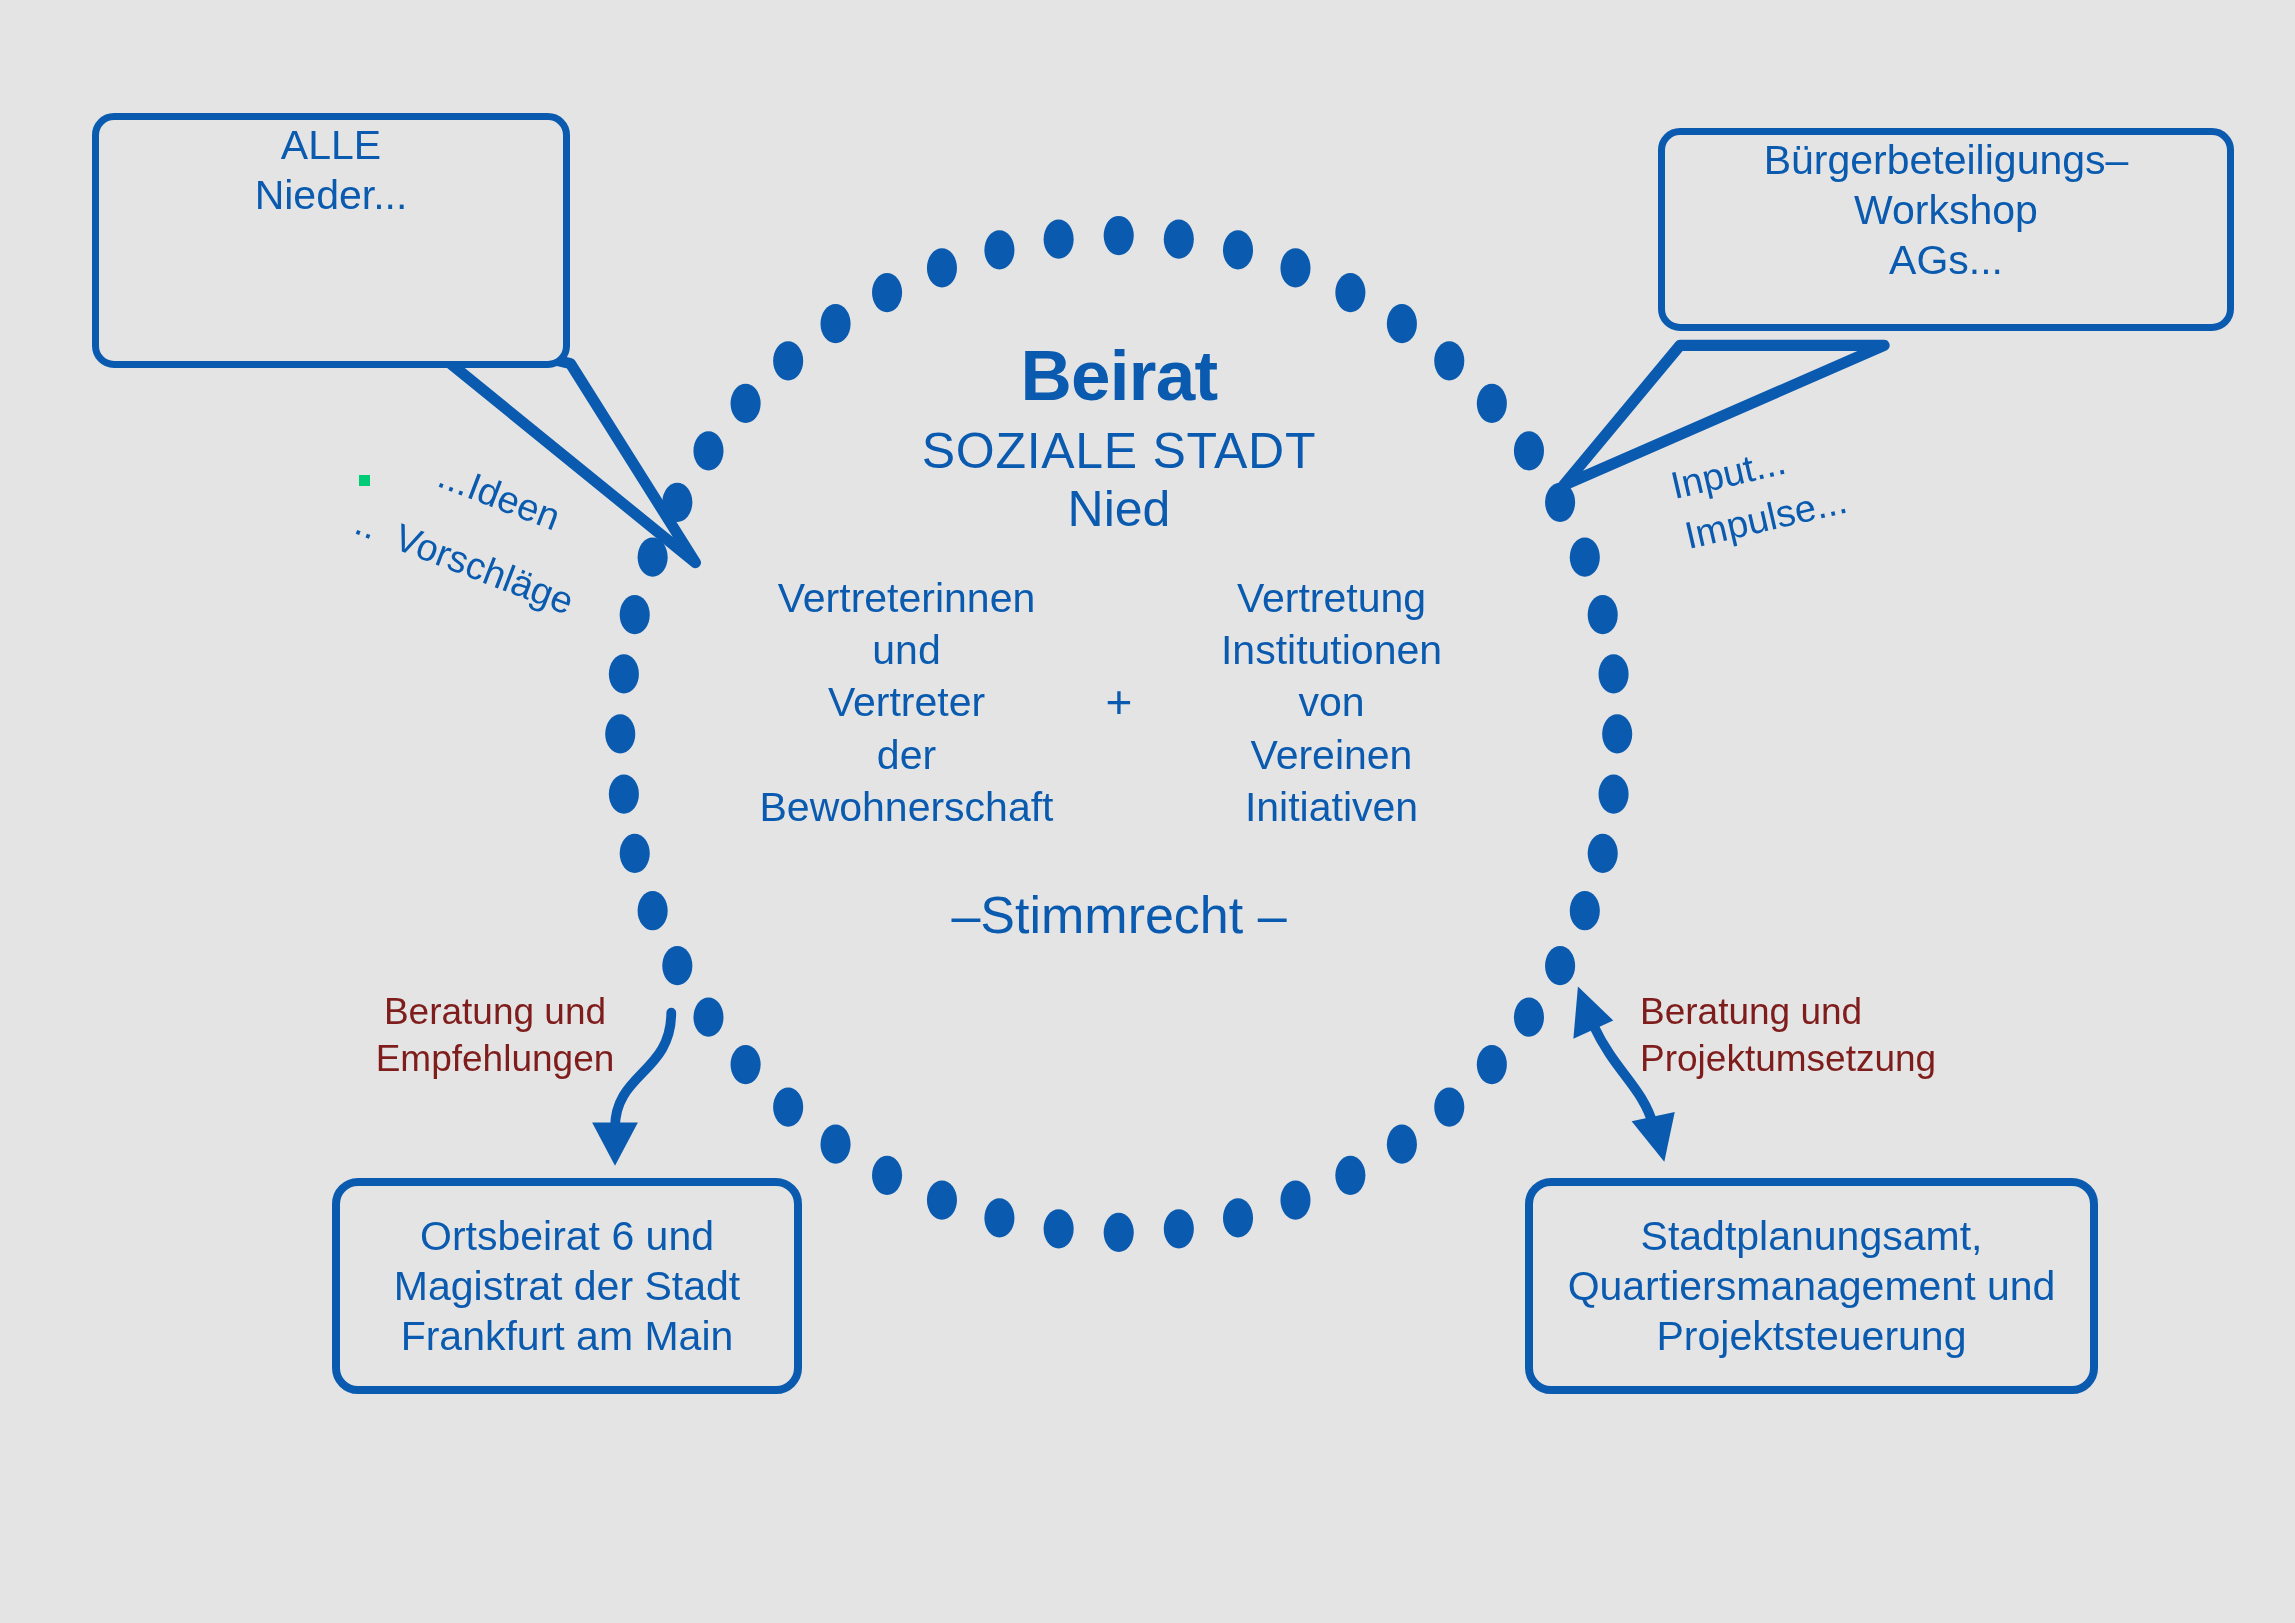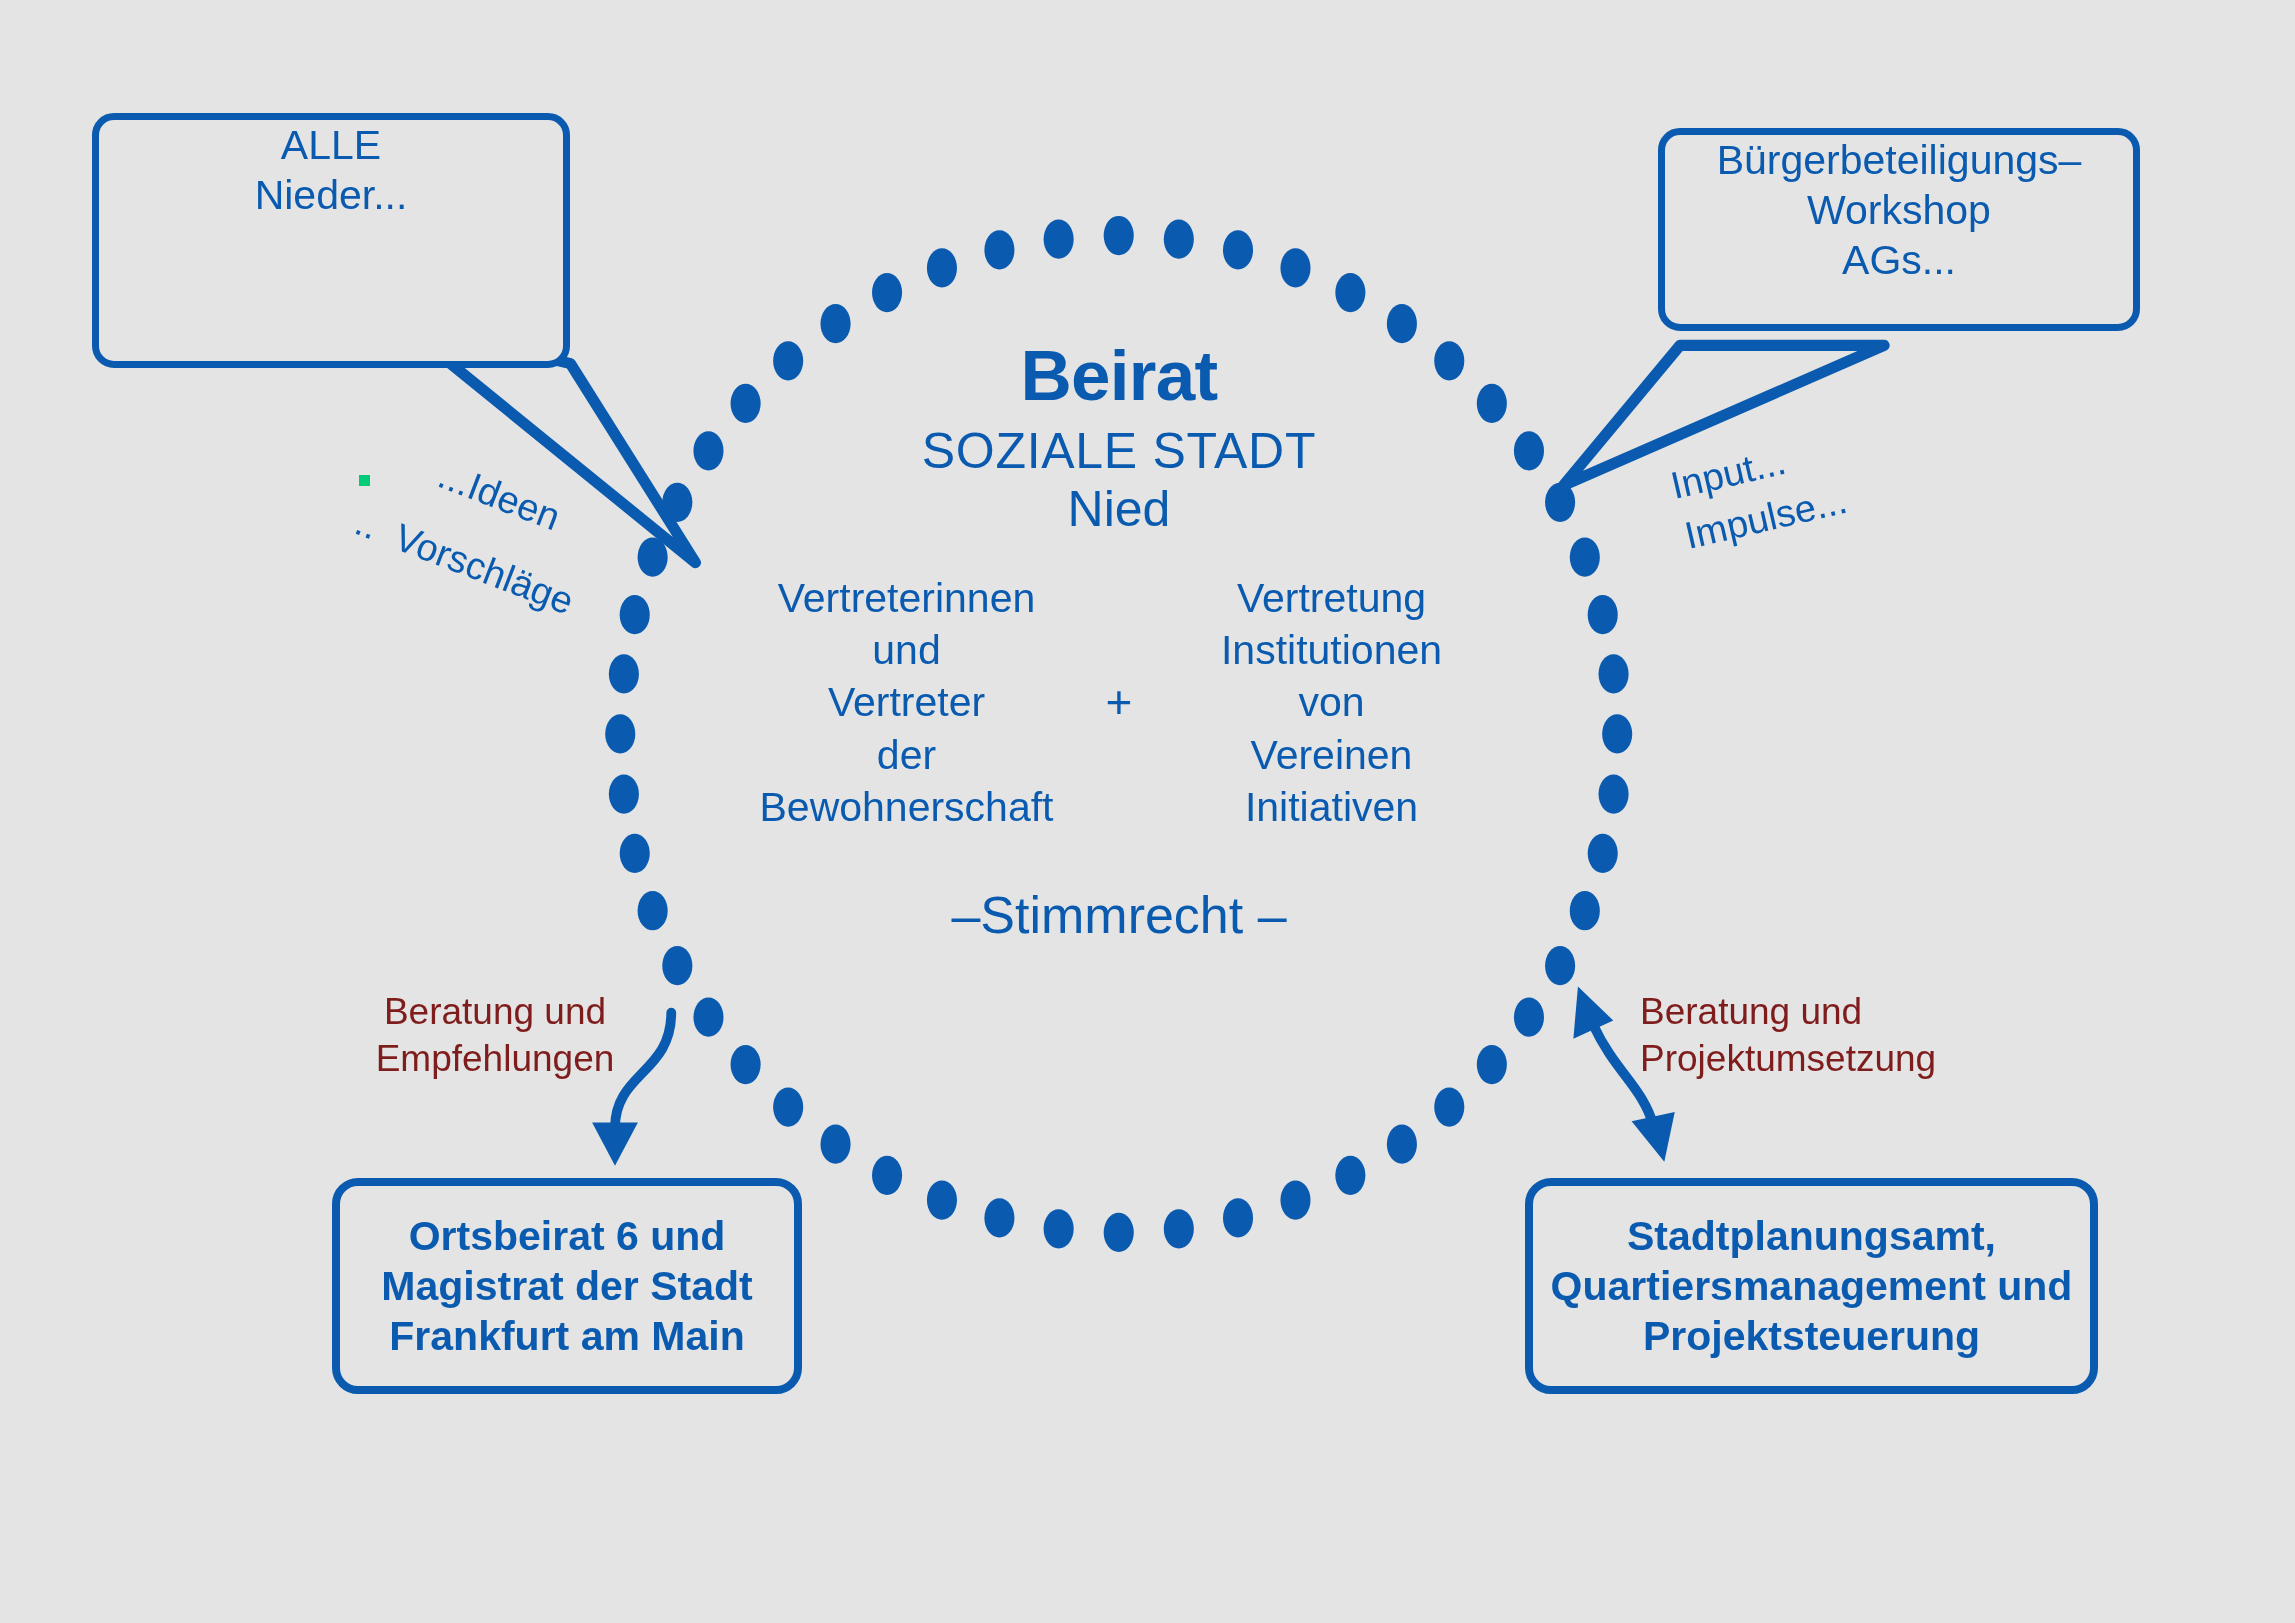--- a/index.html
+++ b/index.html
@@ -42,40 +42,39 @@
   .bubble .btxt { width: 100%; }
   .bubble .line { display: block; white-space: pre; }
 
   #bubble-residents {
     left: 92px;  top: 113px;
     width: 478px; height: 255px;
     font-size: 41px;
   }
   #bubble-participation {
     left: 1658px; top: 128px;
-    width: 482px;  height: 203px;
+    width: 576px;  height: 203px;
     font-size: 41px;
   }
 
   
   .rbox {
     position: absolute;
     box-sizing: border-box;
     border: 8.5px solid #0a5bb0;
     border-radius: 26px;
     background: #e4e4e4;
     color: #0a5bb0;
     display: flex;
     align-items: center;
     justify-content: center;
     text-align: center;
     line-height: 1.22;
     font-size: 41px;
     z-index: 3;
-    font-weight: bold;
   }
   #box-ortsbeirat {
     left: 332px; top: 1178px;
     width: 470px; height: 216px;
   }
   #box-stadtplanung {
     left: 1525px; top: 1178px;
     width: 573px;  height: 216px;
   }
 

